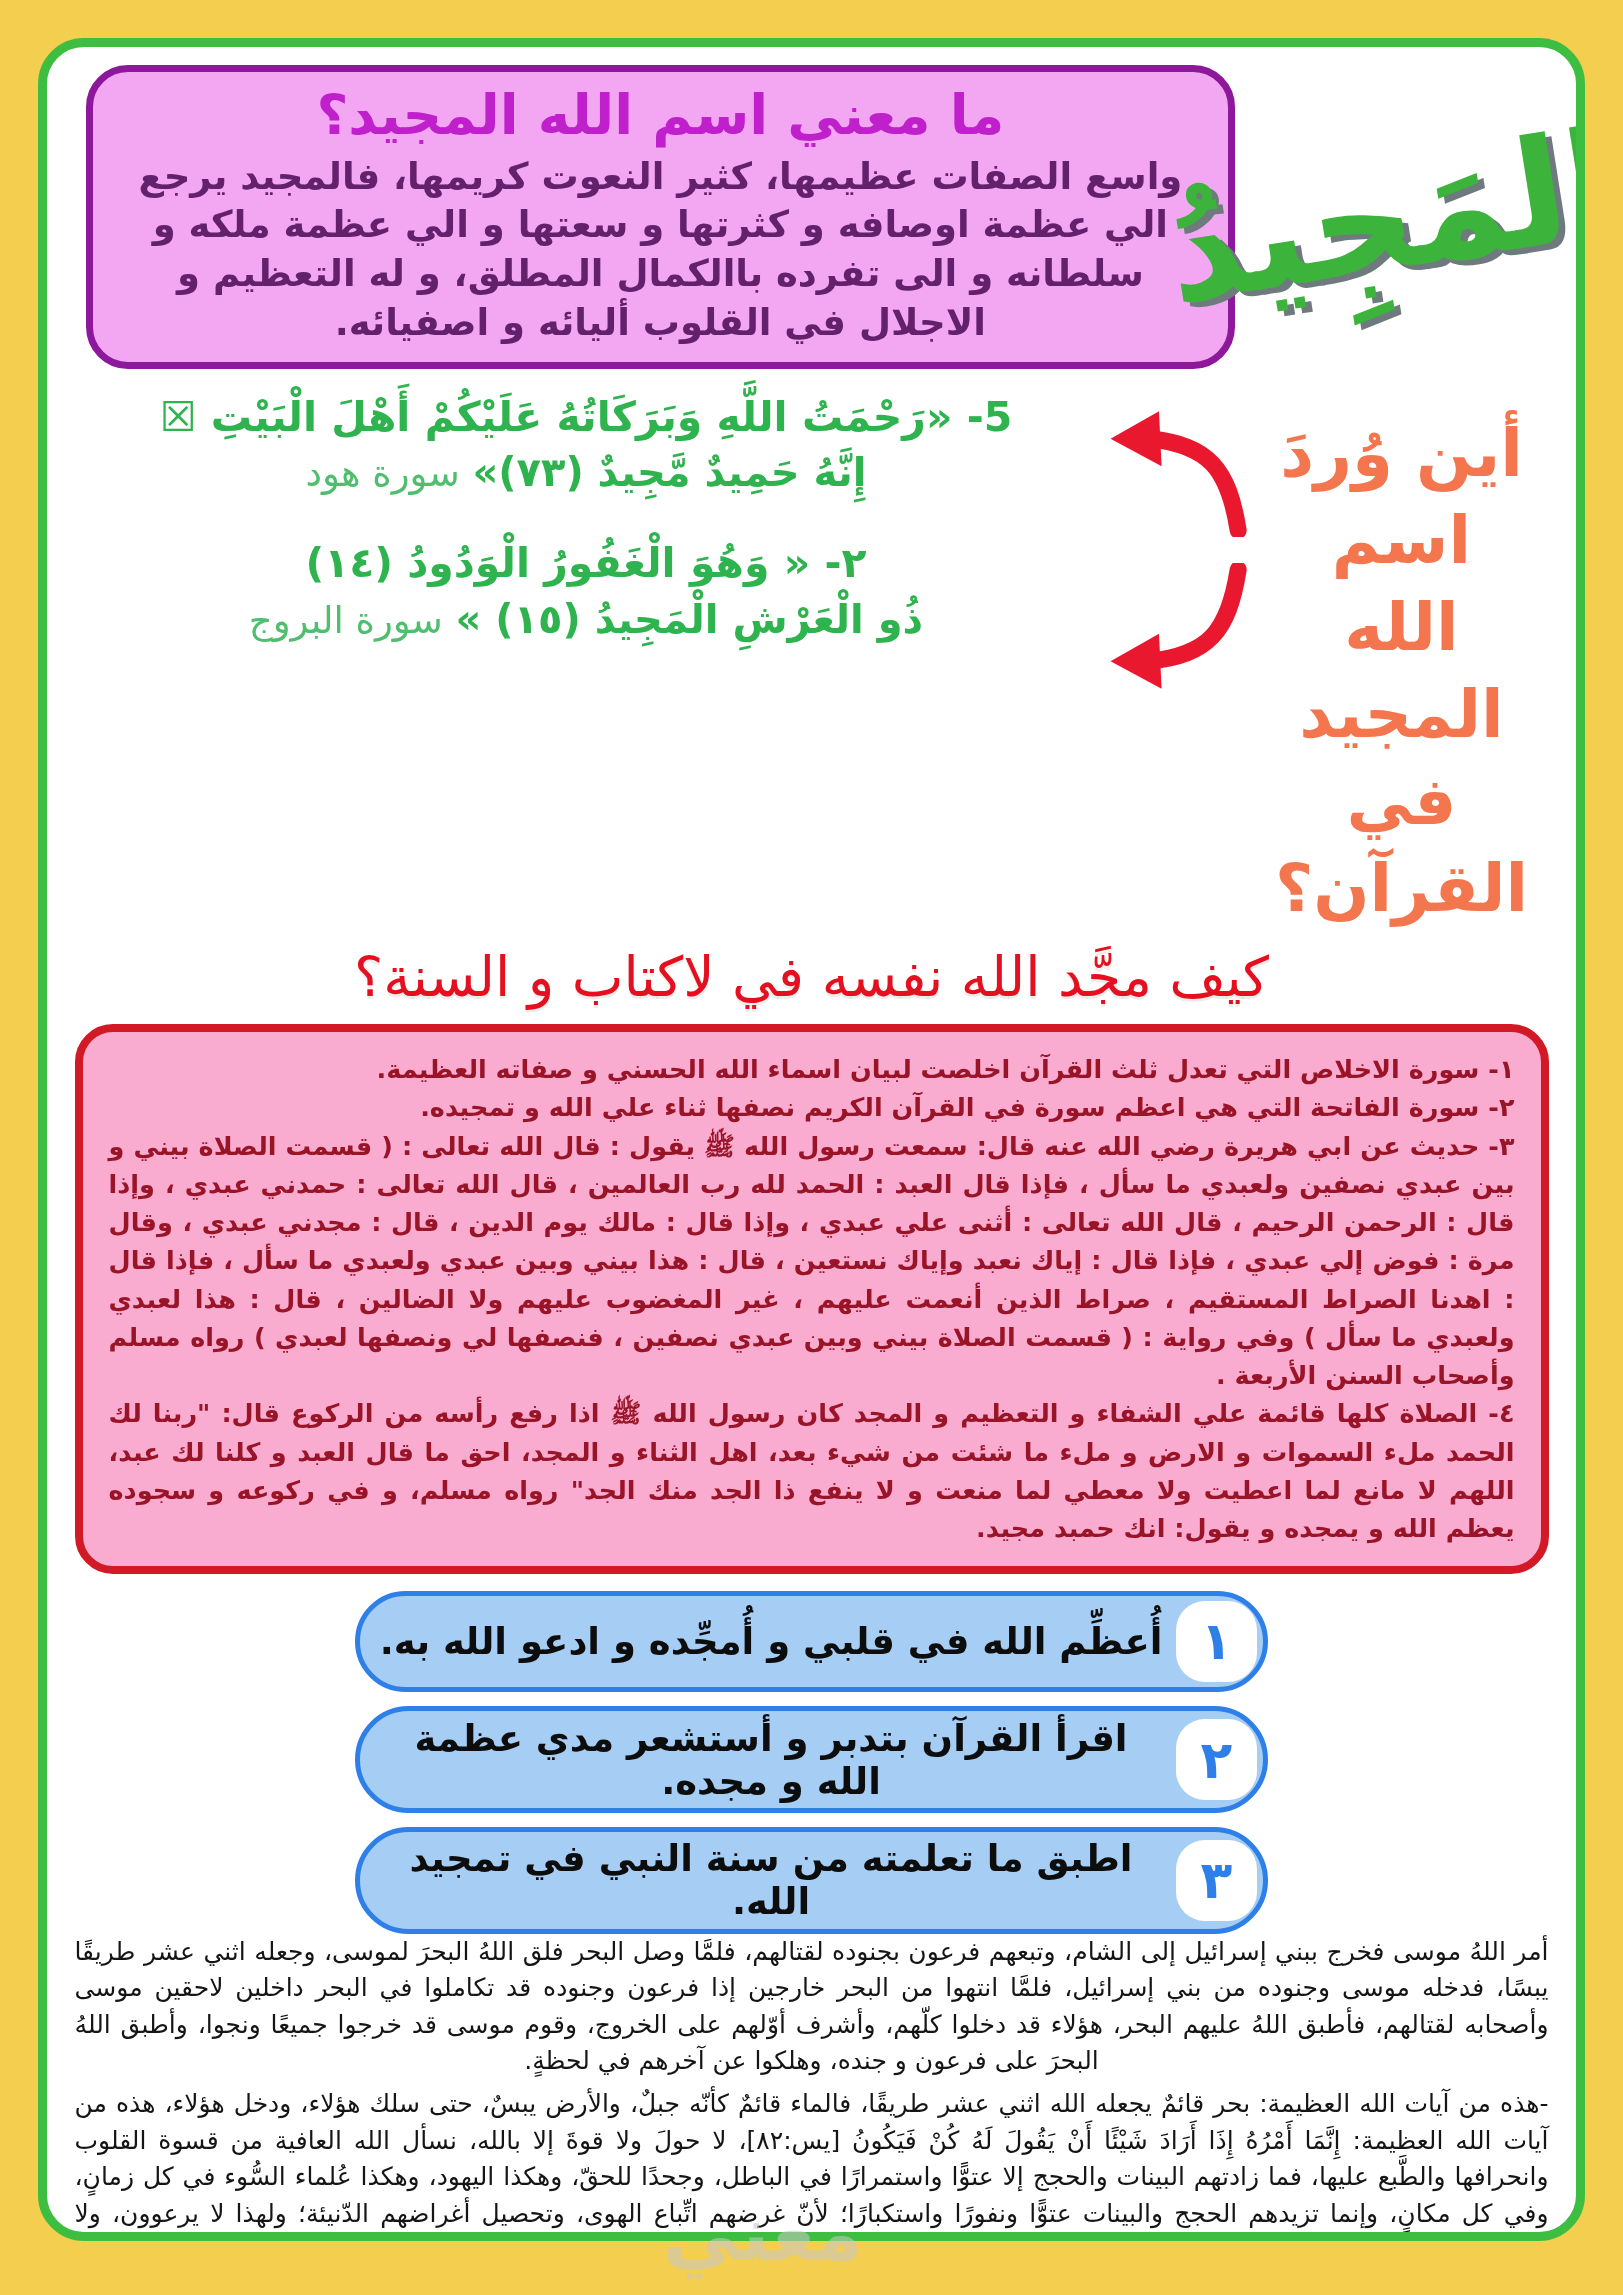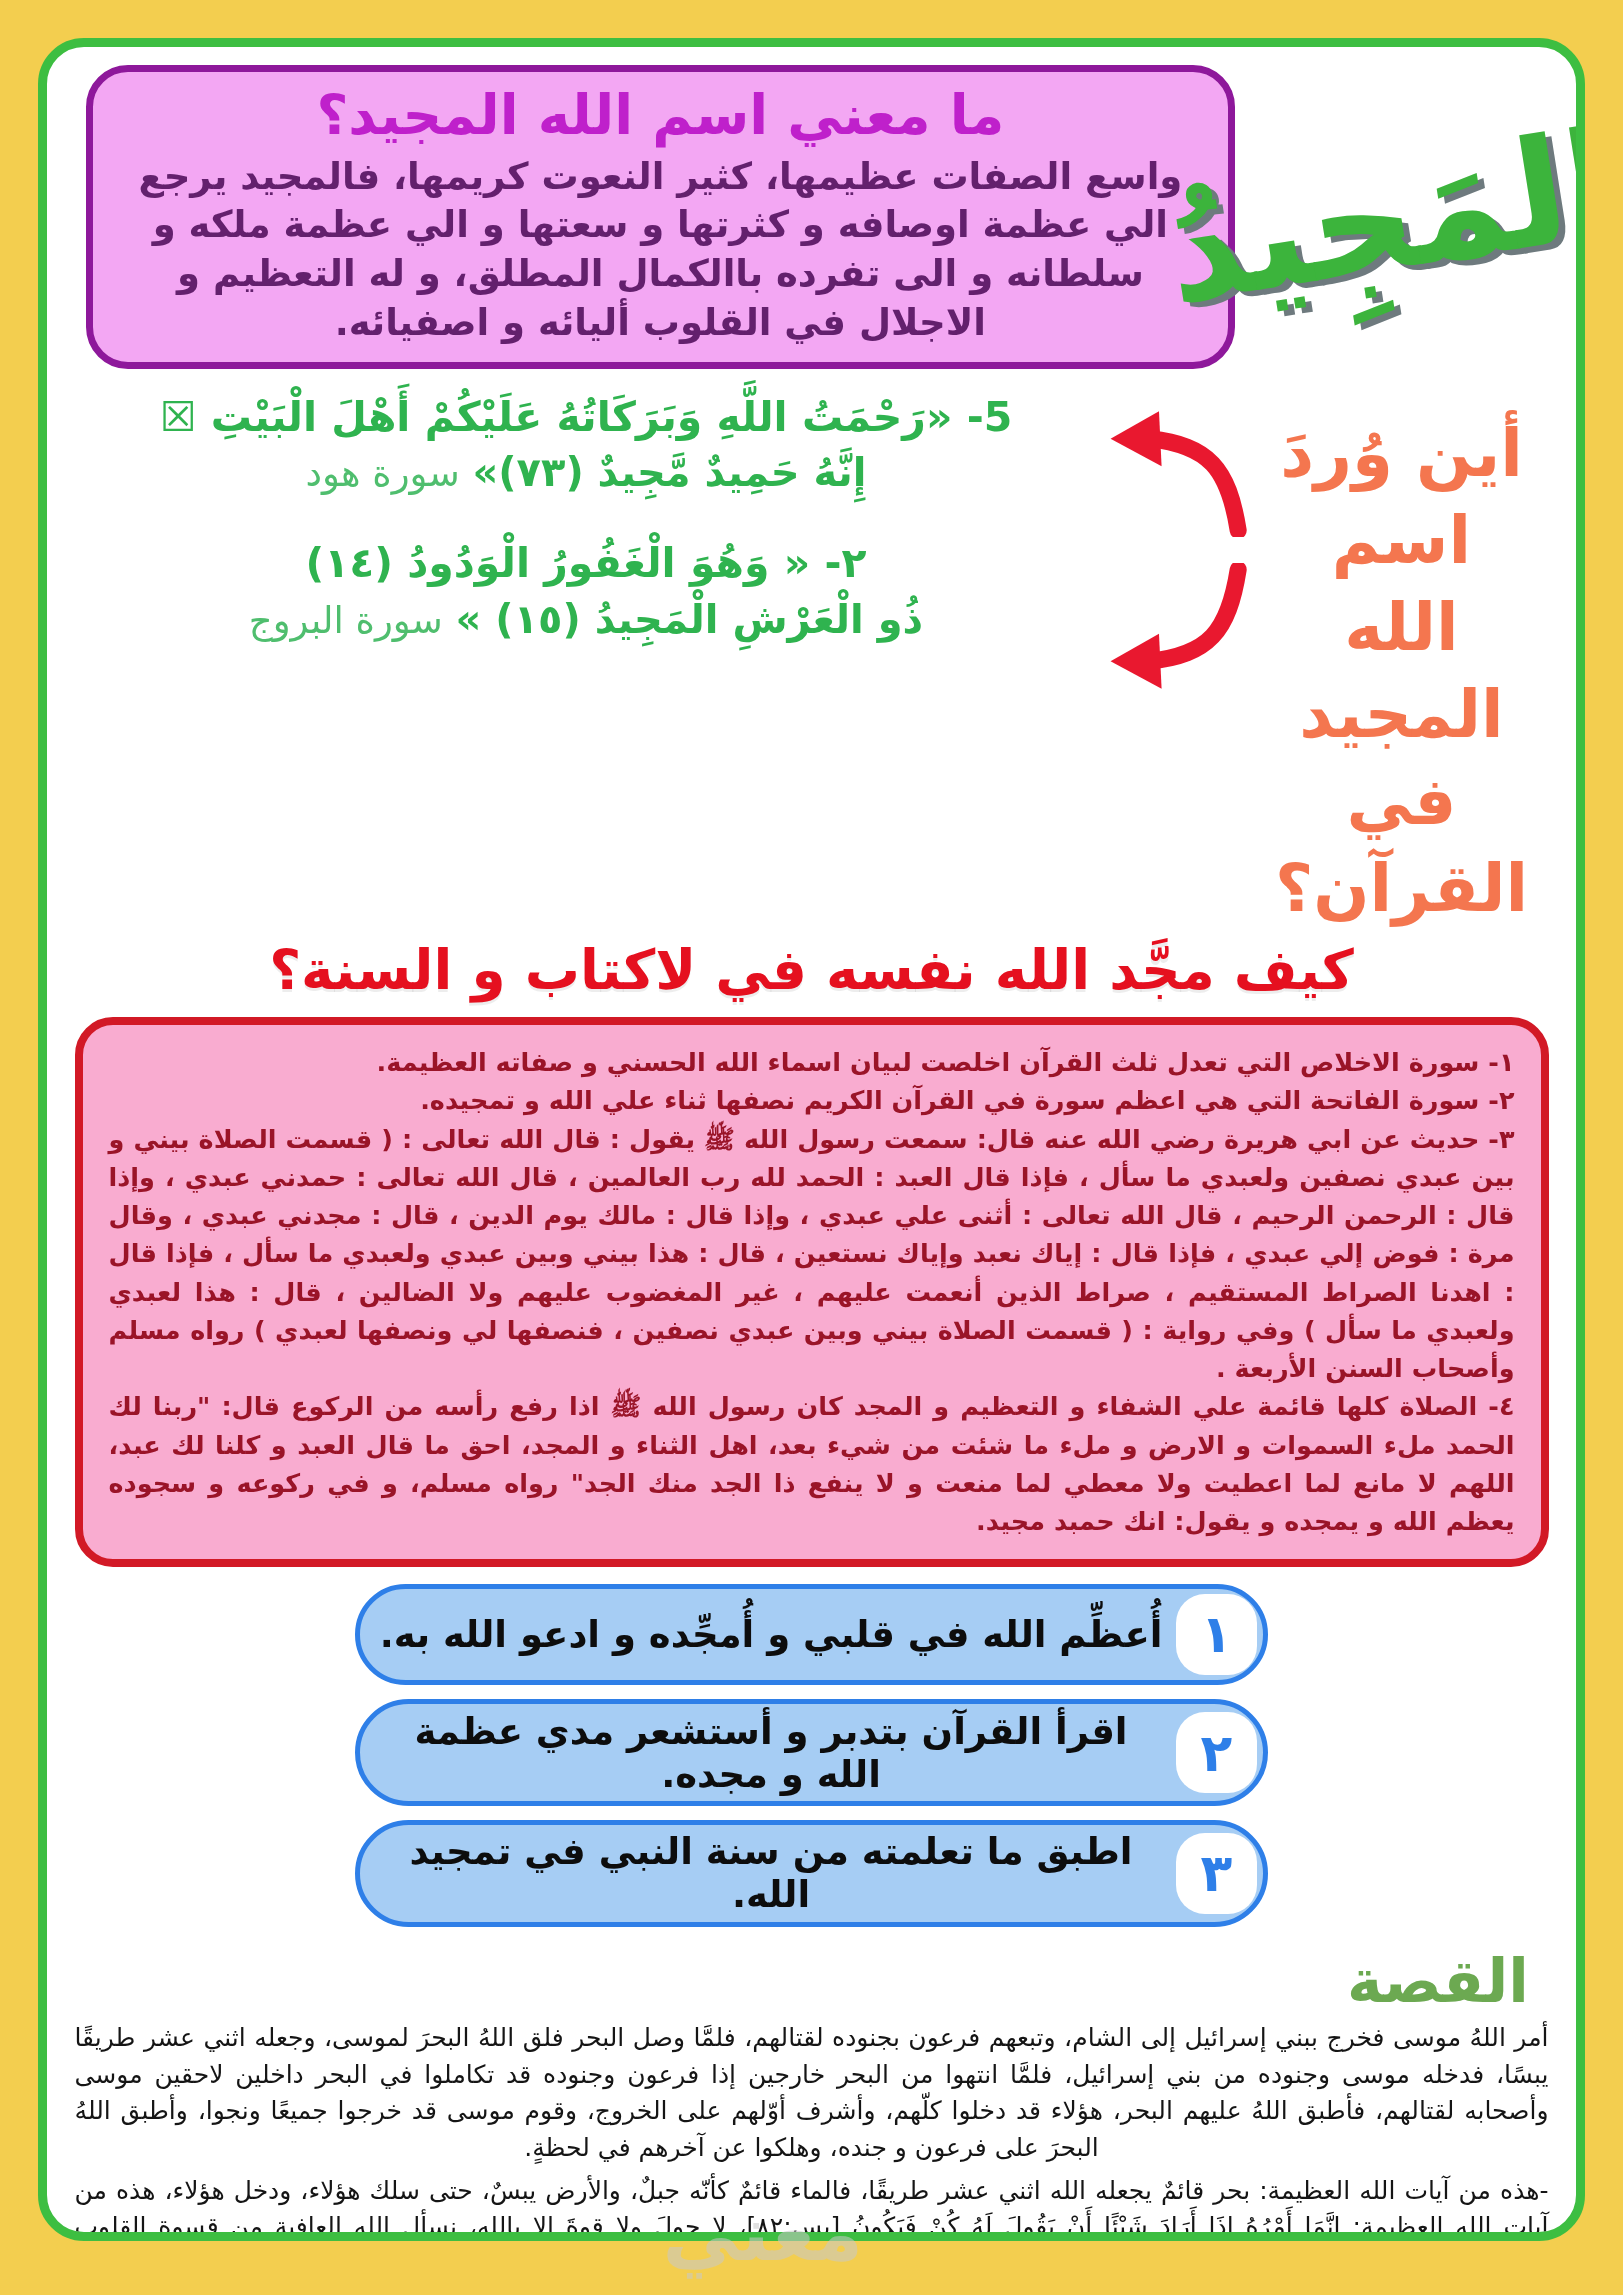--- a/index.html
+++ b/index.html
@@ -82,22 +82,22 @@
     color:var(--verse-green,#2FB34F);
     font-size:41px;font-weight:bold;line-height:1.35;
   }
   .v-line2{font-size:40px;line-height:1.35;}
   .v-bold{color:var(--verse-green,#2FB34F);font-weight:bold;}
   .v-src{color:var(--source-green,#4FBE6E);font-weight:normal;font-size:37px;}
   
   .tamjid-title{
     text-align:center;
     color:var(--section-red,#E5101F);
-    font-size:55px;font-weight:bold;
-    margin-top:6px;
+    font-size:55px;font-weight:normal;
+    margin-top:13px;
     text-shadow:0 3.3px 0 rgba(0,0,0,0.07);
   }
   .hadith-box{
     margin-top:14.4px;
     background:var(--hadith-bg,#F9ACD0);
     border:8.5px solid var(--hadith-border,#D21926);
     border-radius:38px;
     box-sizing:border-box;
     padding:18.3px 26px;
     color:var(--hadith-text,#9A1428);
@@ -238,21 +238,20 @@
       <div class="pill">
         <div class="pill-num">٢</div>
         <div class="pill-text">اقرأ القرآن بتدبر و أستشعر مدي عظمة الله و مجده.</div>
       </div>
       <div class="pill">
         <div class="pill-num">٣</div>
         <div class="pill-text">اطبق ما تعلمته من سنة النبي في تمجيد الله.</div>
       </div>
     </div>
 
-    <div class="story-title">القصة</div>
     <div class="story-text">
       <p>أمر اللهُ موسى فخرج ببني إسرائيل إلى الشام، وتبعهم فرعون بجنوده لقتالهم، فلمَّا وصل البحر فلق اللهُ البحرَ لموسى، وجعله اثني عشر طريقًا يبسًا، فدخله موسى وجنوده من بني إسرائيل، فلمَّا انتهوا من البحر خارجين إذا فرعون وجنوده قد تكاملوا في البحر داخلين لاحقين موسى وأصحابه لقتالهم، فأطبق اللهُ عليهم البحر، هؤلاء قد دخلوا كلّهم، وأشرف أوّلهم على الخروج، وقوم موسى قد خرجوا جميعًا ونجوا، وأطبق اللهُ البحرَ على فرعون و جنده، وهلكوا عن آخرهم في لحظةٍ.</p>
       <p>-هذه من آيات الله العظيمة: بحر قائمٌ يجعله الله اثني عشر طريقًا، فالماء قائمٌ كأنّه جبلٌ، والأرض يبسٌ، حتى سلك هؤلاء، ودخل هؤلاء، هذه من آيات الله العظيمة: إِنَّمَا أَمْرُهُ إِذَا أَرَادَ شَيْئًا أَنْ يَقُولَ لَهُ كُنْ فَيَكُونُ [يس:٨٢]، لا حولَ ولا قوةَ إلا بالله، نسأل الله العافية من قسوة القلوب وانحرافها والطَّبع عليها، فما زادتهم البينات والحجج إلا عتوًّا واستمرارًا في الباطل، وجحدًا للحقّ، وهكذا اليهود، وهكذا عُلماء السُّوء في كل زمانٍ، وفي كل مكانٍ، وإنما تزيدهم الحجج والبينات عتوًّا ونفورًا واستكبارًا؛ لأنّ غرضهم اتِّباع الهوى، وتحصيل أغراضهم الدّنيئة؛ ولهذا لا يرعوون، ولا يستجيبون لداعي الحقّ، نسأل الله العافية.</p>
     </div>
     <div class="conclusion">و هكذا تعلمنا من اسم الله المجيد ان نعظم الله في قلوبنا و نخشاه و نحاول جاهدين في ان نطبق سنة نبيه.</div>
 
   </div>
 
   <div class="watermark">معني</div>
 </div>

